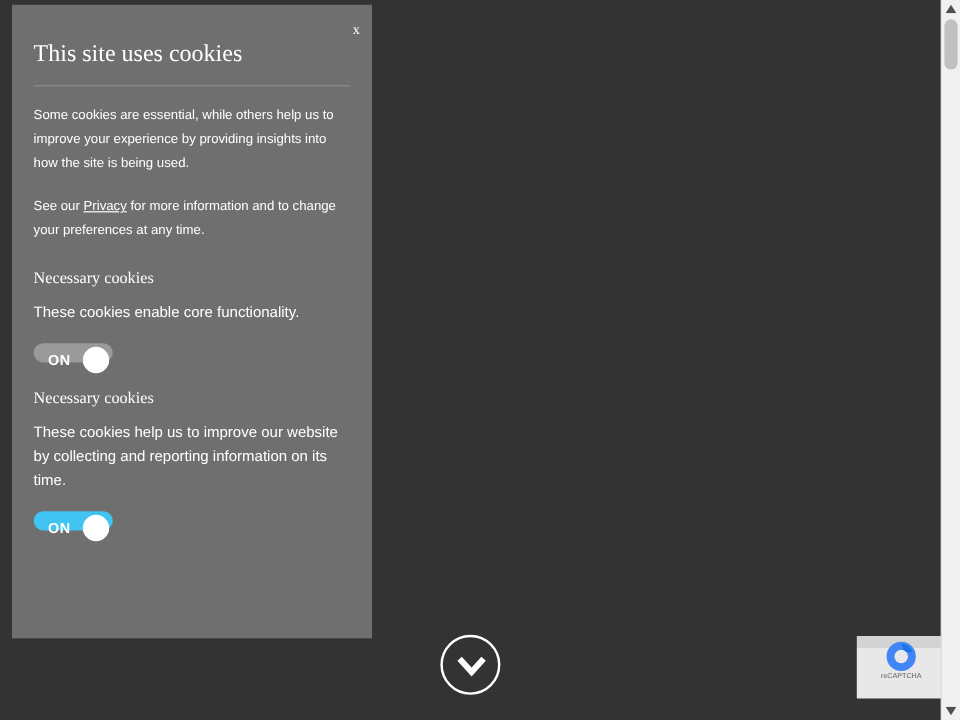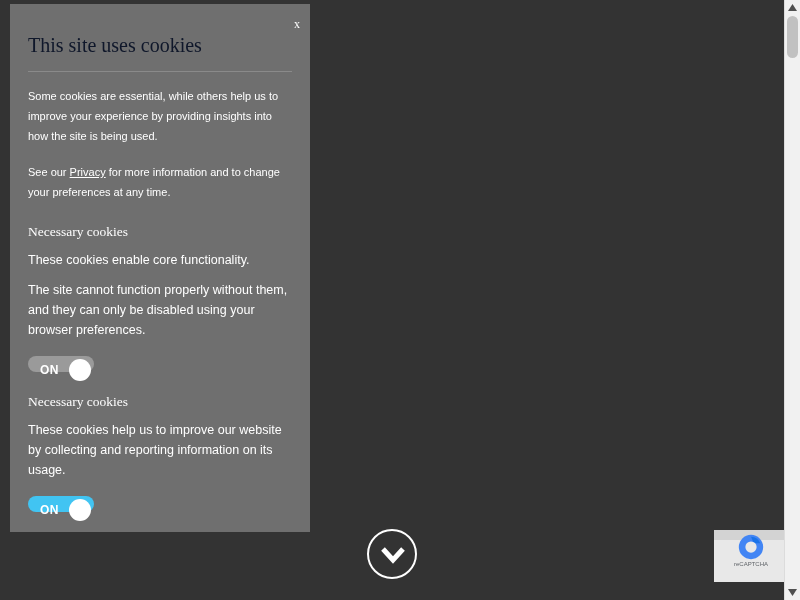--- a/index.html
+++ b/index.html
@@ -47,21 +47,21 @@
     padding: 0;
   }
 
   .banner-title {
     font-family: "Liberation Serif", serif;
     font-size: 20px;
     font-weight: normal;
     margin: 12px 0 0 0;
     padding: 0 0 14px 0;
     border-bottom: 1px solid #8a8a8a;
-    color: #0f172a;
+    color: #ffffff;
   }
 
   .banner-intro {
     font-size: 11px;
     line-height: 20px;
     margin: 14px 0 0 0;
     color: #ffffff;
   }
 
   .accept-btn {
@@ -241,29 +241,28 @@
     <h1 class="banner-title">This site uses cookies</h1>
 
     <p class="banner-intro">Some cookies are essential, while others help us to improve your experience by providing insights into how the site is being used.</p>
 
 
     <p class="privacy-note"><span>See our </span><a href="#">Privacy</a><span> for more information and to change your preferences at any time.</span></p>
 
     
     <h2 class="section-title">Necessary cookies</h2>
     <p class="section-text">These cookies enable core functionality.</p>
-    <p class="section-text">The site cannot function properly without them, and they can only be disabled using your browser preferences.</p>
     <button class="toggle disabled">
       <span class="toggle-label">ON</span>
       <span class="knob"></span>
     </button>
 
     
     <h2 class="section-title">Necessary cookies</h2>
-    <p class="section-text">These cookies help us to improve our website by collecting and reporting information on its usage.</p>
+    <p class="section-text">These cookies help us to improve our website by collecting and reporting information on its time.</p>
     <button class="toggle active">
       <span class="toggle-label">ON</span>
       <span class="knob"></span>
     </button>
   </div>
 
   <button class="scroll-down-btn">
     <svg width="26" height="24" viewBox="0 0 26 24">
       <path d="M3 6 L13 17 L23 6" stroke="#ffffff" stroke-width="5" fill="none" stroke-linecap="butt"></path>
     </svg>

